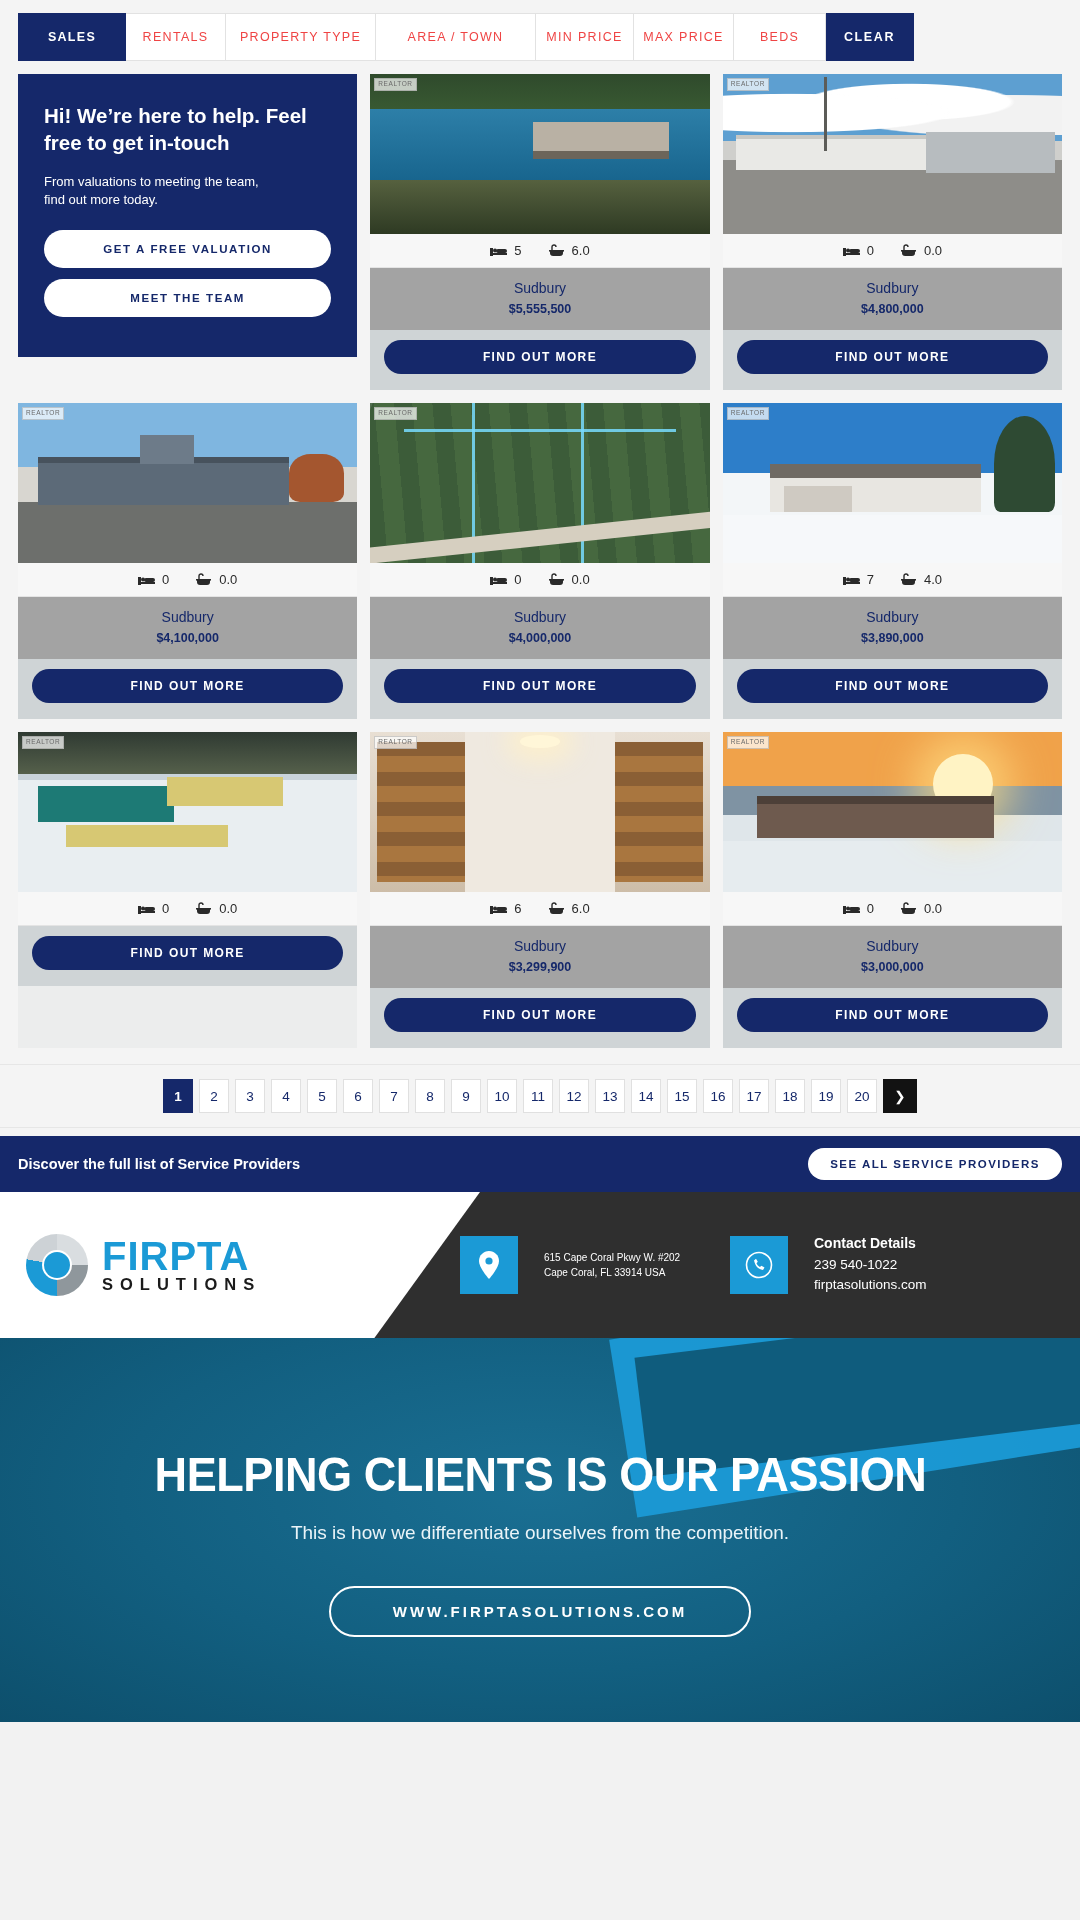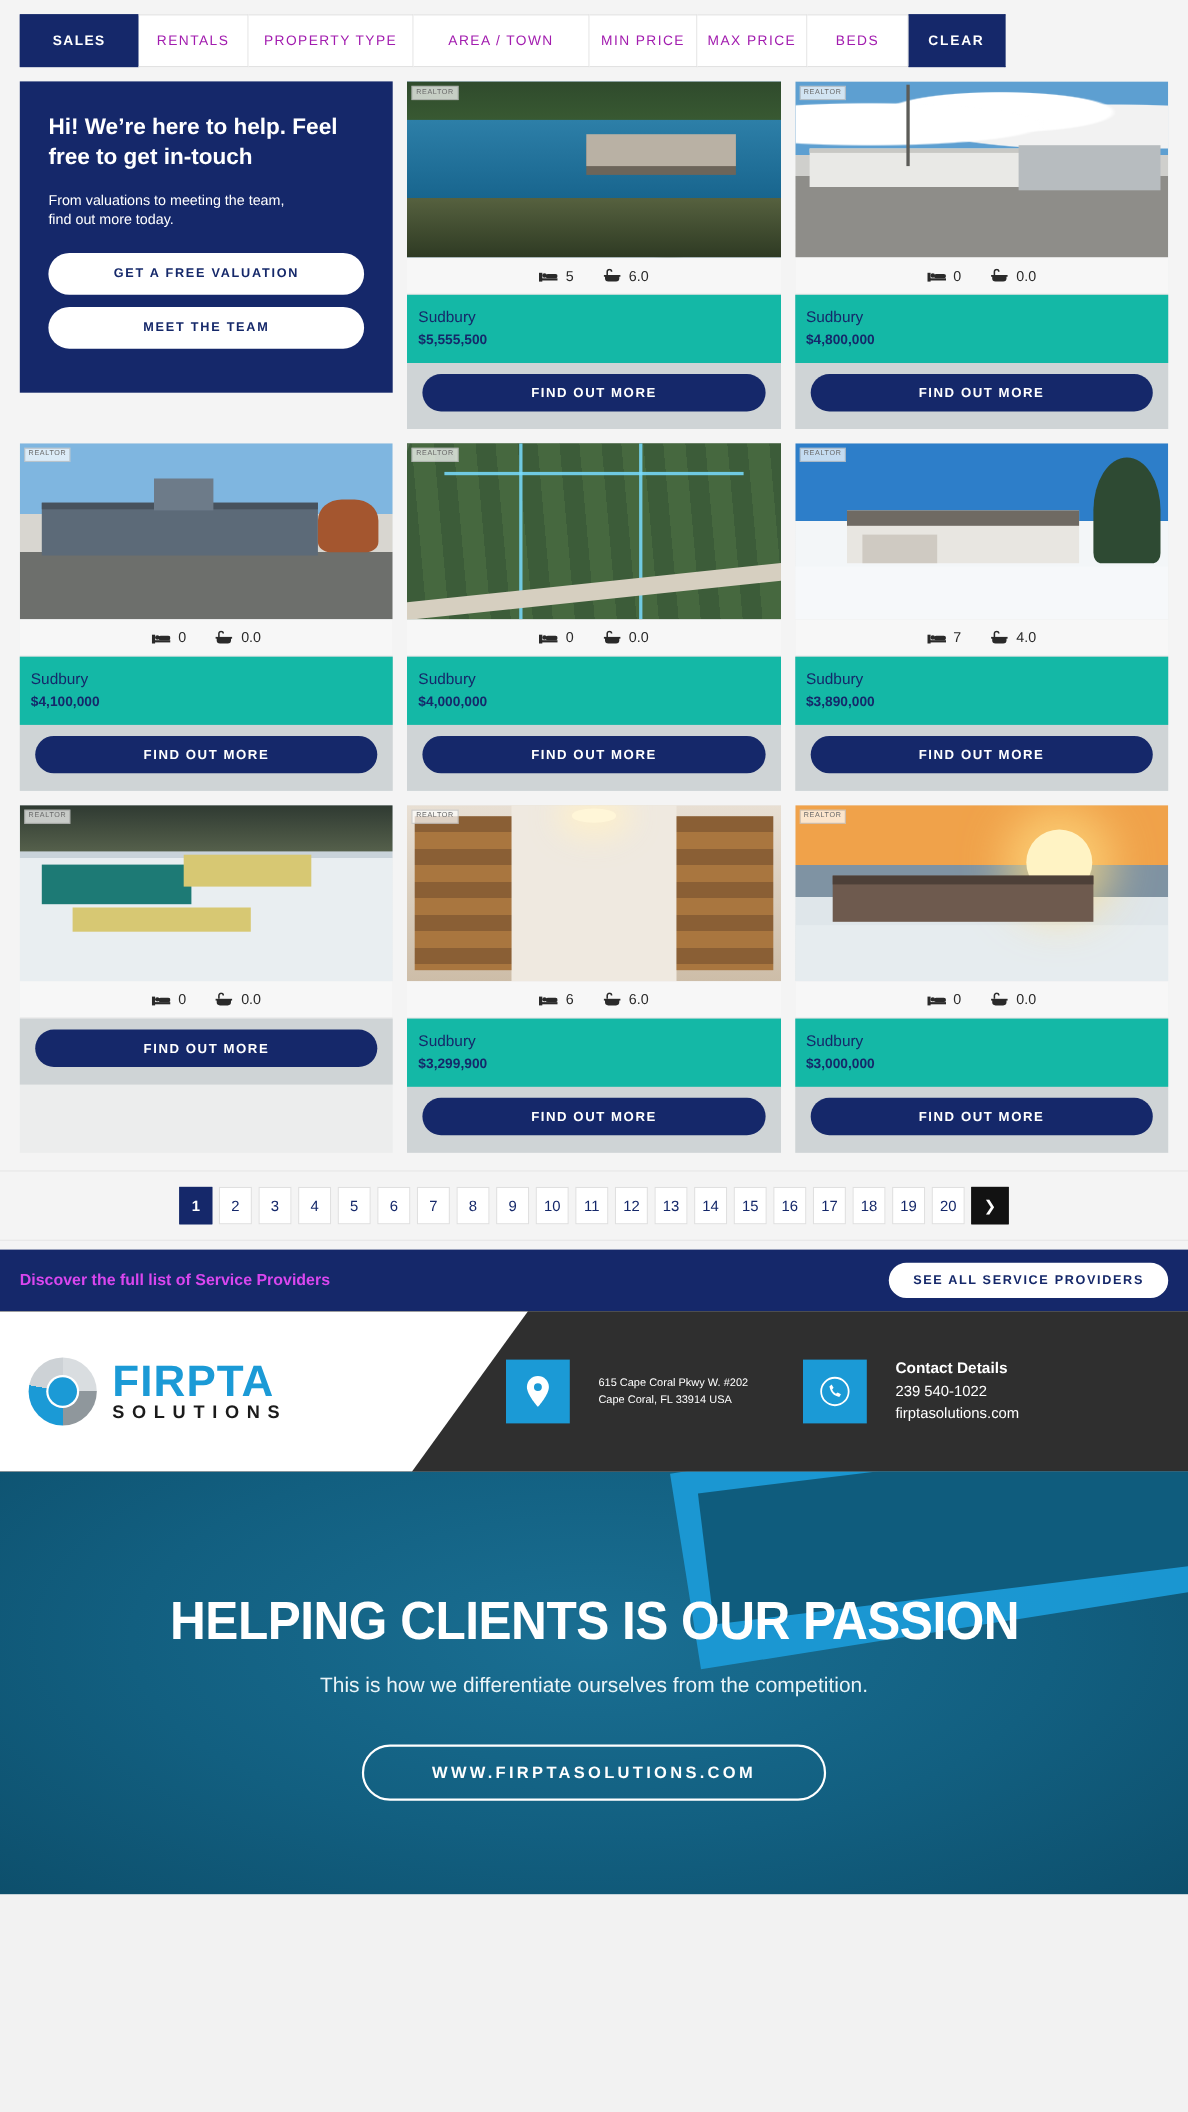--- a/index.html
+++ b/index.html
@@ -22,21 +22,21 @@
   }
   .fb-item {
     background: #ffffff;
     border: 1px solid #e2e2e2;
     border-left: none;
     display: flex;
     align-items: center;
     justify-content: center;
     font-size: 12.5px;
     letter-spacing: 1.3px;
-    color: #a21caf;
+    color: #ef4444;
     height: 48px;
     white-space: nowrap;
     padding: 0 18px;
   }
   .fb-item:first-child { border-left: 1px solid #e2e2e2; }
   .fb-item.active {
     background: #15286a;
     color: #fff;
     font-weight: bold;
     border-color: #15286a;
@@ -128,23 +128,23 @@
     align-items: center;
     justify-content: center;
     gap: 26px;
     font-size: 13px;
     color: #2a2a2a;
     border-bottom: 1px solid #e4e4e4;
   }
   .spec { display: flex; align-items: center; gap: 7px; }
   .spec svg { display:block; }
   .card-info {
-    background: #14b8a6;
+    background: #a3a3a3;
     padding: 12px 10px 14px;
-    text-align: left;
+    text-align: center;
     flex: 1;
   }
   .card-town { font-size: 14px; color: #15286a; margin-bottom: 6px; }
   .card-price { font-size: 12.5px; font-weight: bold; color: #15286a; }
   .card-cta {
     margin: 10px 14px 16px;
     background: #15286a;
     color: #fff;
     border: none;
     border-radius: 20px;
@@ -270,21 +270,21 @@
   
   .svc {
     background: #15286a;
     height: 56px;
     margin: 8px 0 0;
     display: flex;
     align-items: center;
     justify-content: space-between;
     padding: 0 18px;
   }
-  .svc-text { color: #d946ef; font-size: 14.5px; font-weight: bold; }
+  .svc-text { color: #ffffff; font-size: 14.5px; font-weight: bold; }
   .svc-btn {
     background: #fff; color: #15286a;
     border: none; border-radius: 18px;
     height: 32px; padding: 0 22px;
     font-size: 11.5px; font-weight: bold; letter-spacing: 1.5px;
     cursor: pointer; font-family: "Liberation Sans", sans-serif;
   }
 
   
   .firpta { position: relative; height: 146px; background: #2f2f2f; overflow:hidden; }

